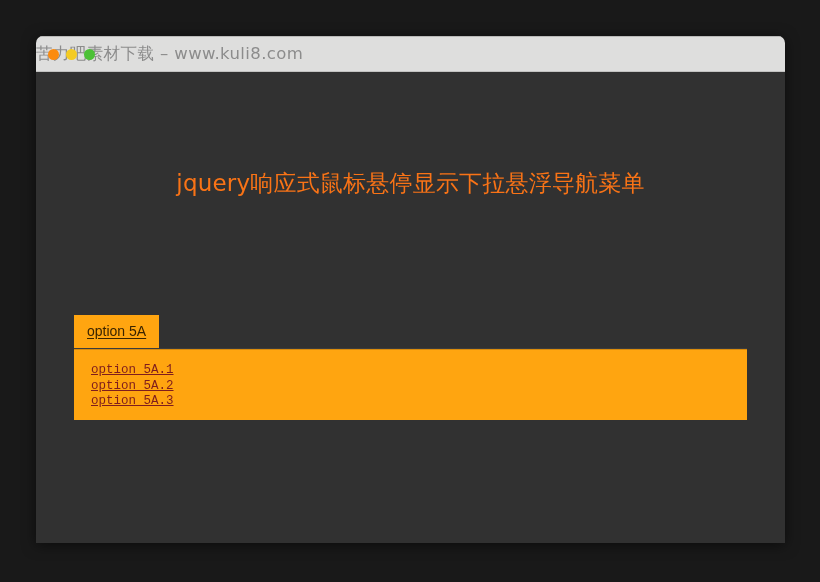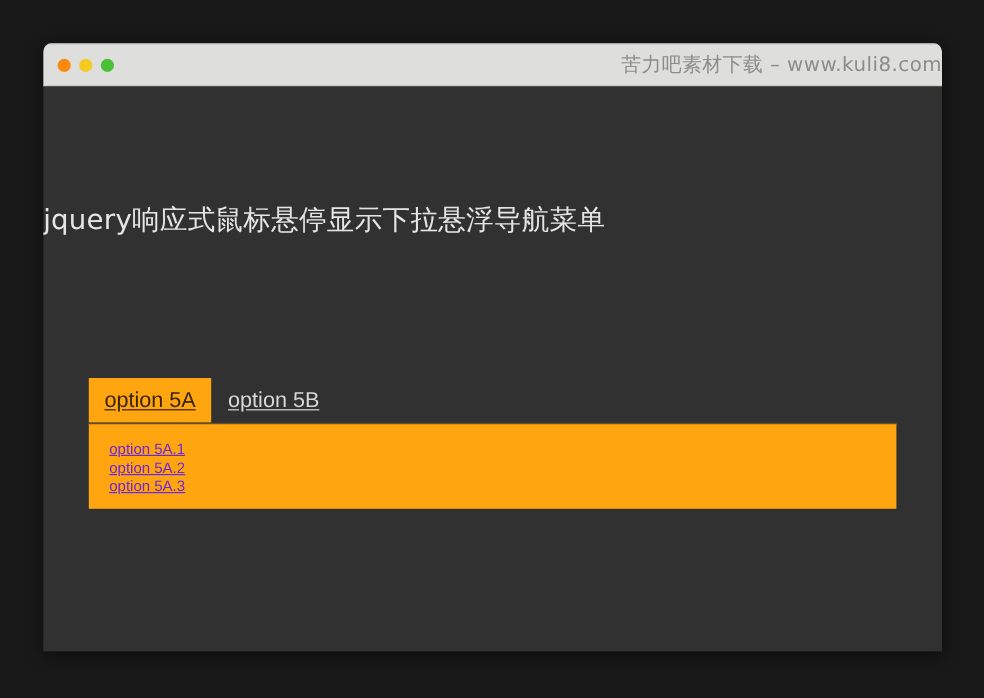--- a/index.html
+++ b/index.html
@@ -52,21 +52,21 @@
     height: 11px;
     border-radius: 50%;
     display: block;
   }
   .dot-close    { background: #fb8b0f; }
   .dot-minimize { background: #f4cb23; }
   .dot-zoom     { background: #4cc137; }
 
   #window-title {
     width: 100%;
-    text-align: right;
+    text-align: left;
     font-size: 16.5px;
     color: #8c8c8c;
     letter-spacing: 0.4px;
     font-family: "DejaVu Sans", "Liberation Sans", sans-serif;
     white-space: nowrap;
     user-select: none;
   }
 
   
   #viewport {
@@ -74,22 +74,22 @@
     height: 471px;
     background: #313131;
     overflow: hidden;
   }
 
   #page-heading {
     position: absolute;
     top: 96px;
     left: 0;
     width: 100%;
-    text-align: left;
-    color: #e5e5e5;
+    text-align: center;
+    color: #f97316;
     font-size: 23px;
     font-weight: 400;
     font-family: "DejaVu Sans", "Liberation Sans", sans-serif;
     letter-spacing: 0.2px;
     white-space: nowrap;
   }
 
   
   #megamenu {
     position: absolute;
@@ -99,21 +99,21 @@
   }
 
   #menu-bar {
     display: flex;
     align-items: flex-end;
     border-bottom: 1px solid #3c3c3c;
     position: relative;
   }
 
   .menu-item {
-    font-size: 18px;
+    font-size: 14px;
     color: #d7d7d7;
     text-decoration: underline;
     text-underline-offset: 2px;
     white-space: nowrap;
     cursor: pointer;
     line-height: 1;
     padding: 9px 14px 10px 14px;
     font-family: "Liberation Sans", "DejaVu Sans", sans-serif;
   }
 
@@ -126,28 +126,28 @@
   #mega-panel {
     background: #ffa510;
     border-top: 1px solid #d98b0c;
     height: 71px;
     padding: 13px 0 0 17px;
   }
 
   .sub-link {
     display: block;
     font-size: 12.5px;
-    color: #6d28d9;
+    color: #7f1d1d;
     text-decoration: underline;
     text-underline-offset: 1px;
     line-height: 15.5px;
     white-space: nowrap;
     cursor: pointer;
     width: max-content;
-    font-family: Liberation Sans, sans-serif;
+    font-family: Liberation Mono, monospace;
   }
 </style>
 </head>
 <body>
 
 <div id="browser-window">
 
   <div id="titlebar">
     <div id="traffic-lights">
       <span class="dot dot-close"></span>
@@ -158,21 +158,20 @@
   </div>
 
   <div id="viewport">
 
     <h1 id="page-heading">jquery响应式鼠标悬停显示下拉悬浮导航菜单</h1>
 
     <nav id="megamenu">
 
       <div id="menu-bar">
         <span class="menu-item active">option 5A</span>
-        <span class="menu-item">option 5B</span>
       </div>
 
       <div id="mega-panel">
         <span class="sub-link">option 5A.1</span>
         <span class="sub-link">option 5A.2</span>
         <span class="sub-link">option 5A.3</span>
       </div>
 
     </nav>
 

